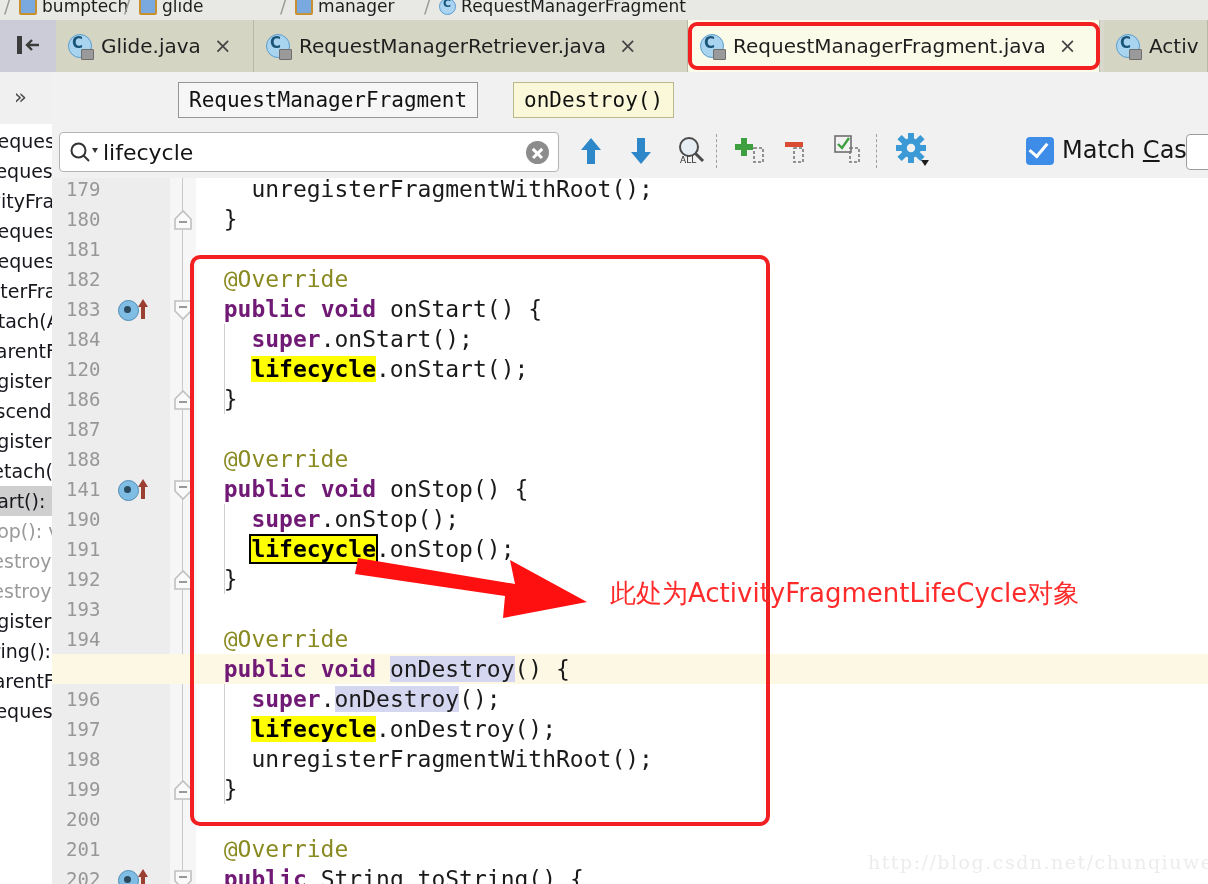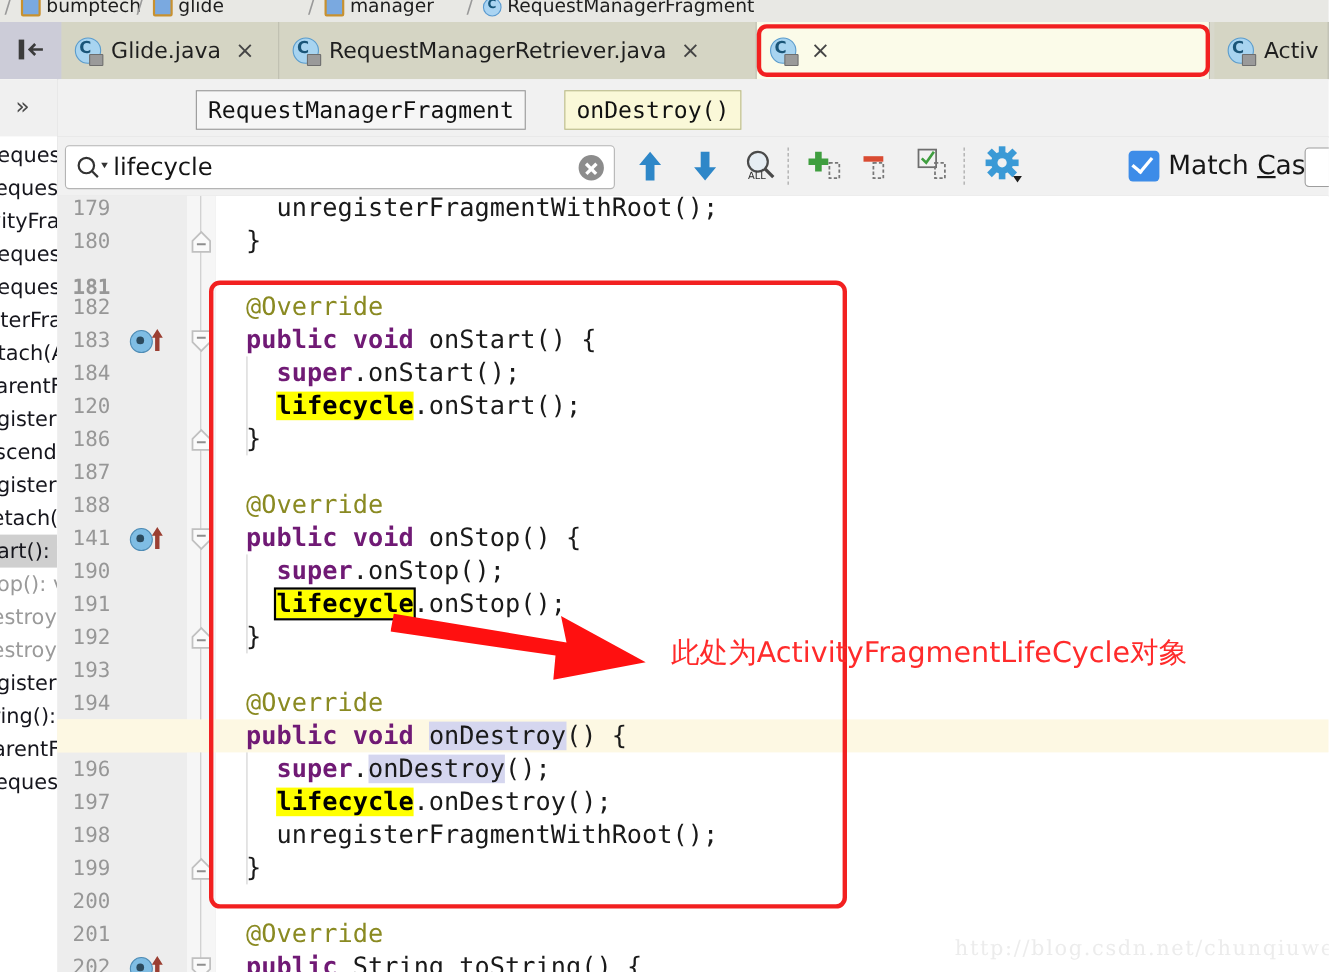--- a/index.html
+++ b/index.html
@@ -279,20 +279,21 @@
       <span>Glide.java</span>
       <span class="xbtn">×</span>
     </div>
     <div class="tab" style="left: 254px; width: 434px;">
       <span class="javaic"></span>
       <span>RequestManagerRetriever.java</span>
       <span class="xbtn">×</span>
     </div>
     <div class="tab active" style="left: 688px; width: 412px;">
       <span class="javaic"></span>
+      <span>RequestManagerFragment.java</span>
       <span class="xbtn">×</span>
     </div>
     <div class="tab" style="left: 1104px; width: 104px;">
       <span class="javaic"></span>
       <span>Activ</span>
     </div>
   </div>
 <div id="tab-hl-box" class="abs"></div>
 
 <div id="left-panel" class="abs">
@@ -442,21 +443,21 @@
 </div>
 <div id="matchcase-label" class="abs">
   <span>Match </span><u>C</u><span>ase</span>
 </div>
 <div id="rightbox" class="abs"></div>
 
 <div id="editor" class="abs">
   <div id="gutter">
       <div class="ln" style="top: -4px;">179</div>
       <div class="ln" style="top: 26px;">180</div>
-      <div class="ln" style="top: 68px; font-weight: bold;">181</div>
+      <div class="ln" style="top: 56px;">181</div>
       <div class="ln" style="top: 86px;">182</div>
       <div class="ln" style="top: 116px;">183</div>
       <div class="bp" style="left: 66px; top: 122px;"></div>
       <div class="uparrow" style="left: 84px; top: 120px;"><svg width="14" height="22" viewBox="0 0 14 22">
           <path d="M7 1 L12 9 L9 9 L9 21 L5 21 L5 9 L2 9 Z" fill="#9b3f32"></path>
         </svg></div>
       <div class="ln" style="top: 146px;">184</div>
       <div class="ln" style="top: 176px;">120</div>
       <div class="ln" style="top: 206px;">186</div>
       <div class="ln" style="top: 236px;">187</div>

